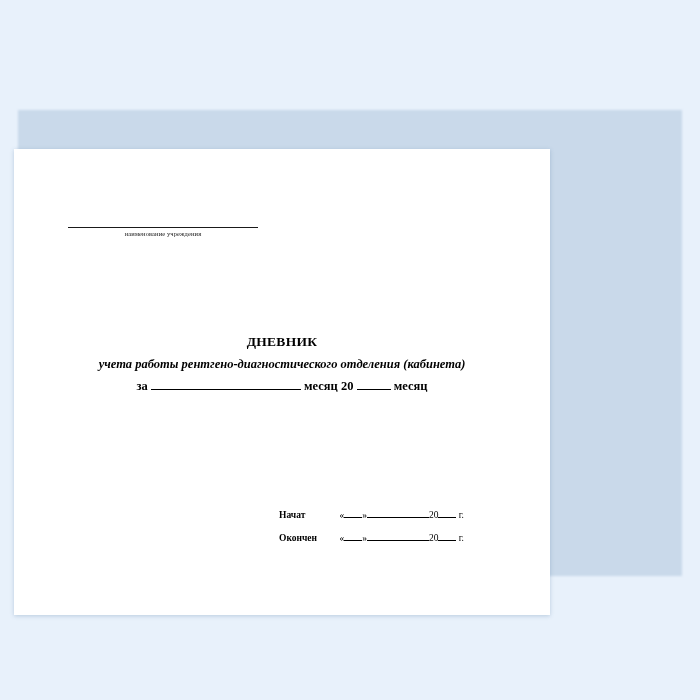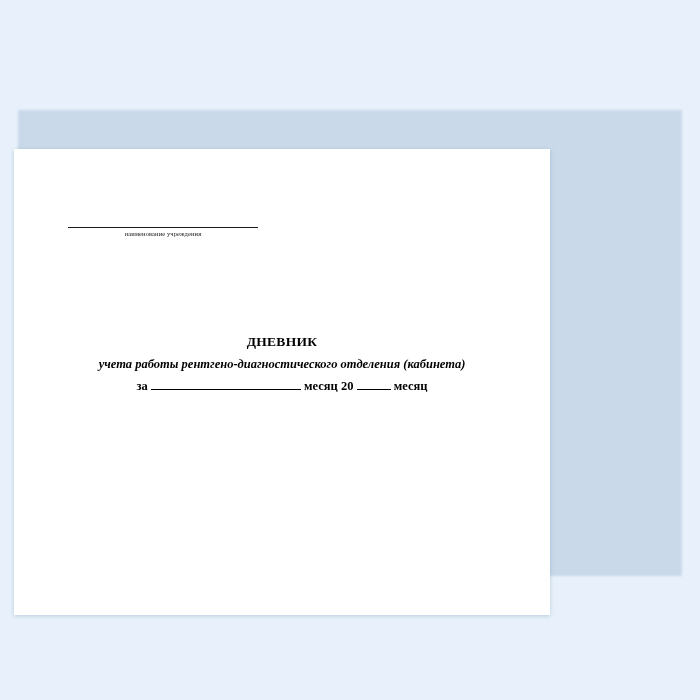--- a/index.html
+++ b/index.html
@@ -155,18 +155,28 @@
         <div class="title-line3">
           <span>за</span>
           <span class="fill fill-long"></span>
           <span>месяц 20</span>
           <span class="fill fill-short"></span>
           <span>месяц</span>
         </div>
       </div>
 
       <div class="dates">
+        <span class="row">
+          <span class="lbl">Начат</span>
+          <span class="quote-l">«</span><span class="d-blank-day"></span><span>»</span><span class="d-blank-month"></span><span>20</span><span class="d-blank-year"></span>
+          <span>г.</span>
+        </span>
+        <span class="row">
+          <span class="lbl">Окончен</span>
+          <span class="quote-l">«</span><span class="d-blank-day"></span><span>»</span><span class="d-blank-month"></span><span>20</span><span class="d-blank-year"></span>
+          <span>г.</span>
+        </span>
       </div>
 
     </div>
   </div>
 
 </div>
 
 </body></html>

